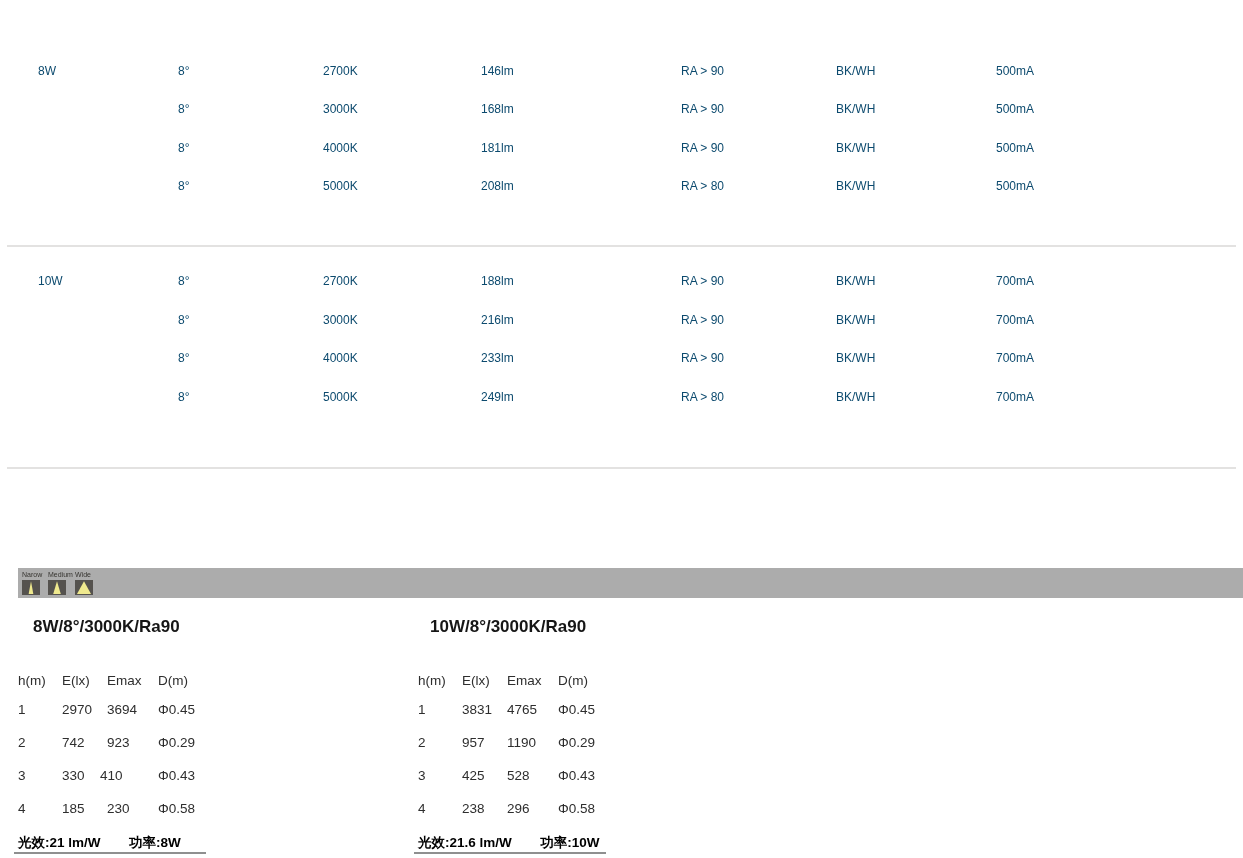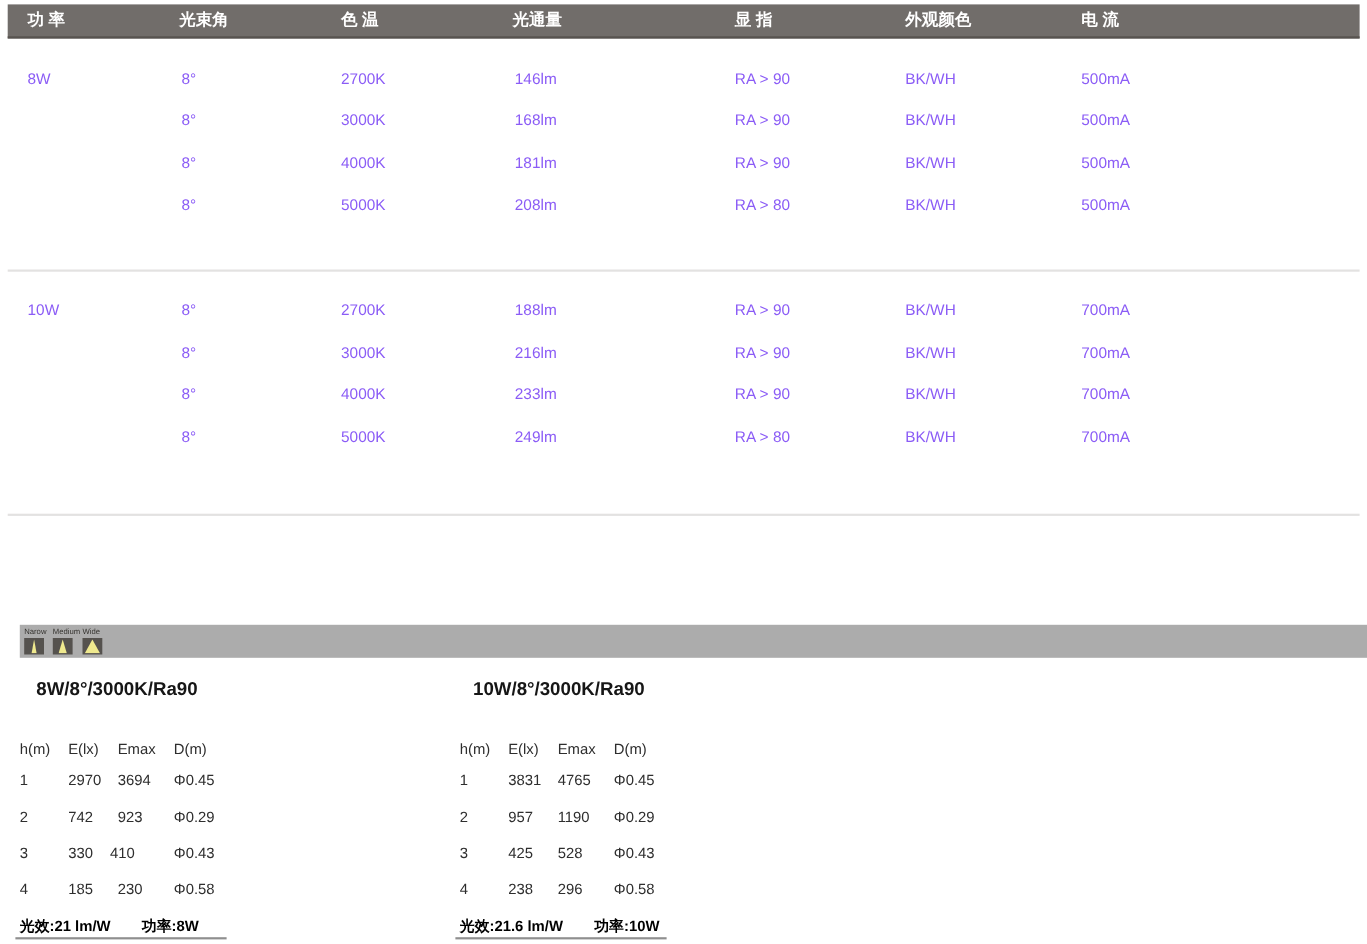--- a/index.html
+++ b/index.html
@@ -11,21 +11,21 @@
   .spec-header-bar{
     position:absolute;left:7px;top:4px;width:1229px;height:29px;
     background:#716D6A;border-bottom:2px solid #57534F;
   }
   .spec-header-bar .hcell{
     position:absolute;top:0;height:29px;line-height:29px;
     color:#ffffff;font-size:15px;font-weight:600;white-space:pre;
   }
   .spec-cell{
     position:absolute;height:18px;line-height:18px;
-    color:#8b5cf6;font-size:14px;white-space:pre;
+    color:#0c4a6e;font-size:12px;white-space:pre;margin-left:13px;
   }
   .divider{
     position:absolute;left:7px;width:1229px;height:2px;background:#E3E2E1;
   }
   
   .beam-bar{
     position:absolute;left:18px;top:568px;width:1225px;height:30px;background:#ACACAC;
   }
   .beam-item{position:absolute;top:2px;width:26px;}
   .beam-label{
@@ -53,29 +53,20 @@
   .pt-pow{margin-left:24px;}
   .pt-underline{
     position:absolute;left:-4px;top:237px;width:192px;height:2px;background:#8F8F8F;
   }
 </style>
 </head>
 <body>
 
 <div class="page">
 
-  <div class="spec-header-bar">
-    <span class="hcell" style="left:18px">功 率</span>
-    <span class="hcell" style="left:156px">光束角</span>
-    <span class="hcell" style="left:303px">色 温</span>
-    <span class="hcell" style="left:459px">光通量</span>
-    <span class="hcell" style="left:661px">显 指</span>
-    <span class="hcell" style="left:816px">外观颜色</span>
-    <span class="hcell" style="left:976px">电 流</span>
-  </div>
 
   <div>
       <span class="spec-cell" style="left: 25px; top: 62px;">8W</span>
       <span class="spec-cell" style="left: 165px; top: 62px;">8°</span>
       <span class="spec-cell" style="left: 310px; top: 62px;">2700K</span>
       <span class="spec-cell" style="left: 468px; top: 62px;">146lm</span>
       <span class="spec-cell" style="left: 668px; top: 62px;">RA &gt; 90</span>
       <span class="spec-cell" style="left: 823px; top: 62px;">BK/WH</span>
       <span class="spec-cell" style="left: 983px; top: 62px;">500mA</span>
       <span class="spec-cell" style="left: 165px; top: 100px;">8°</span>

